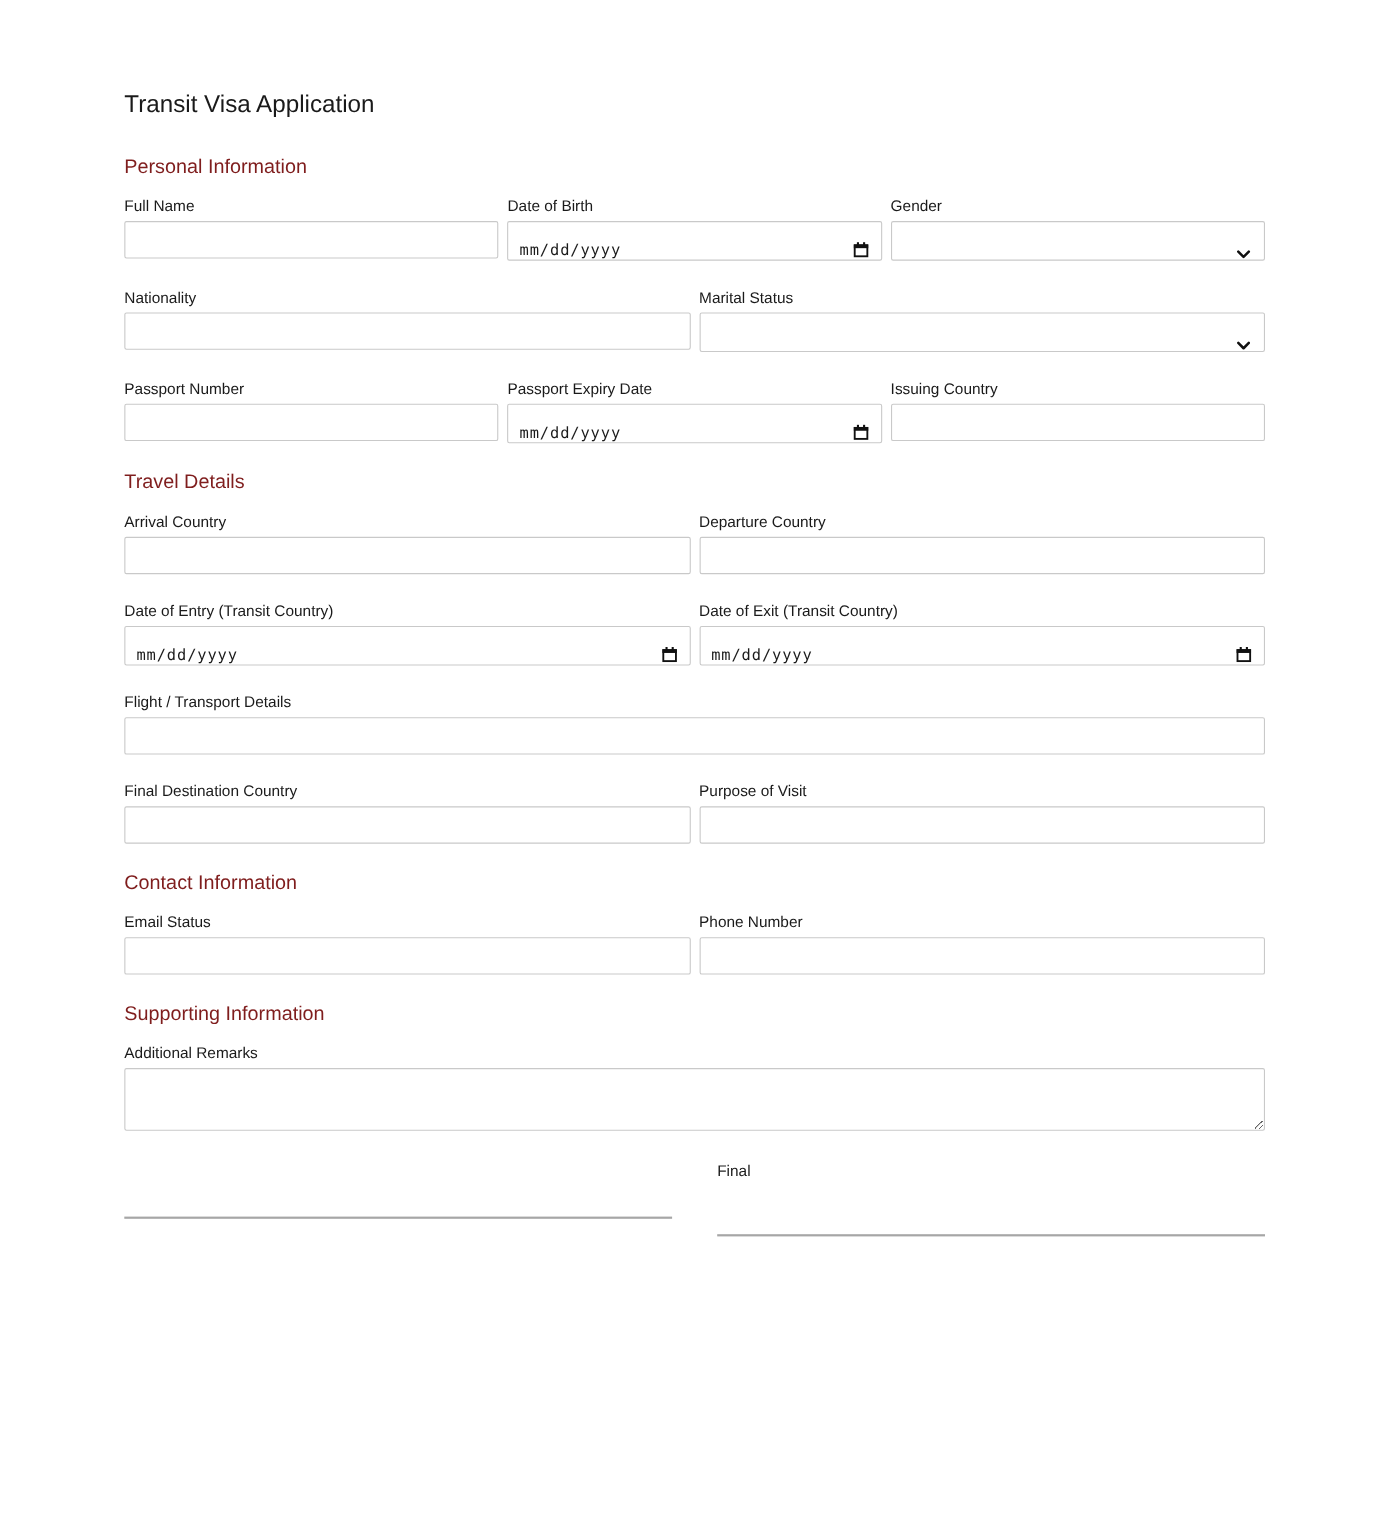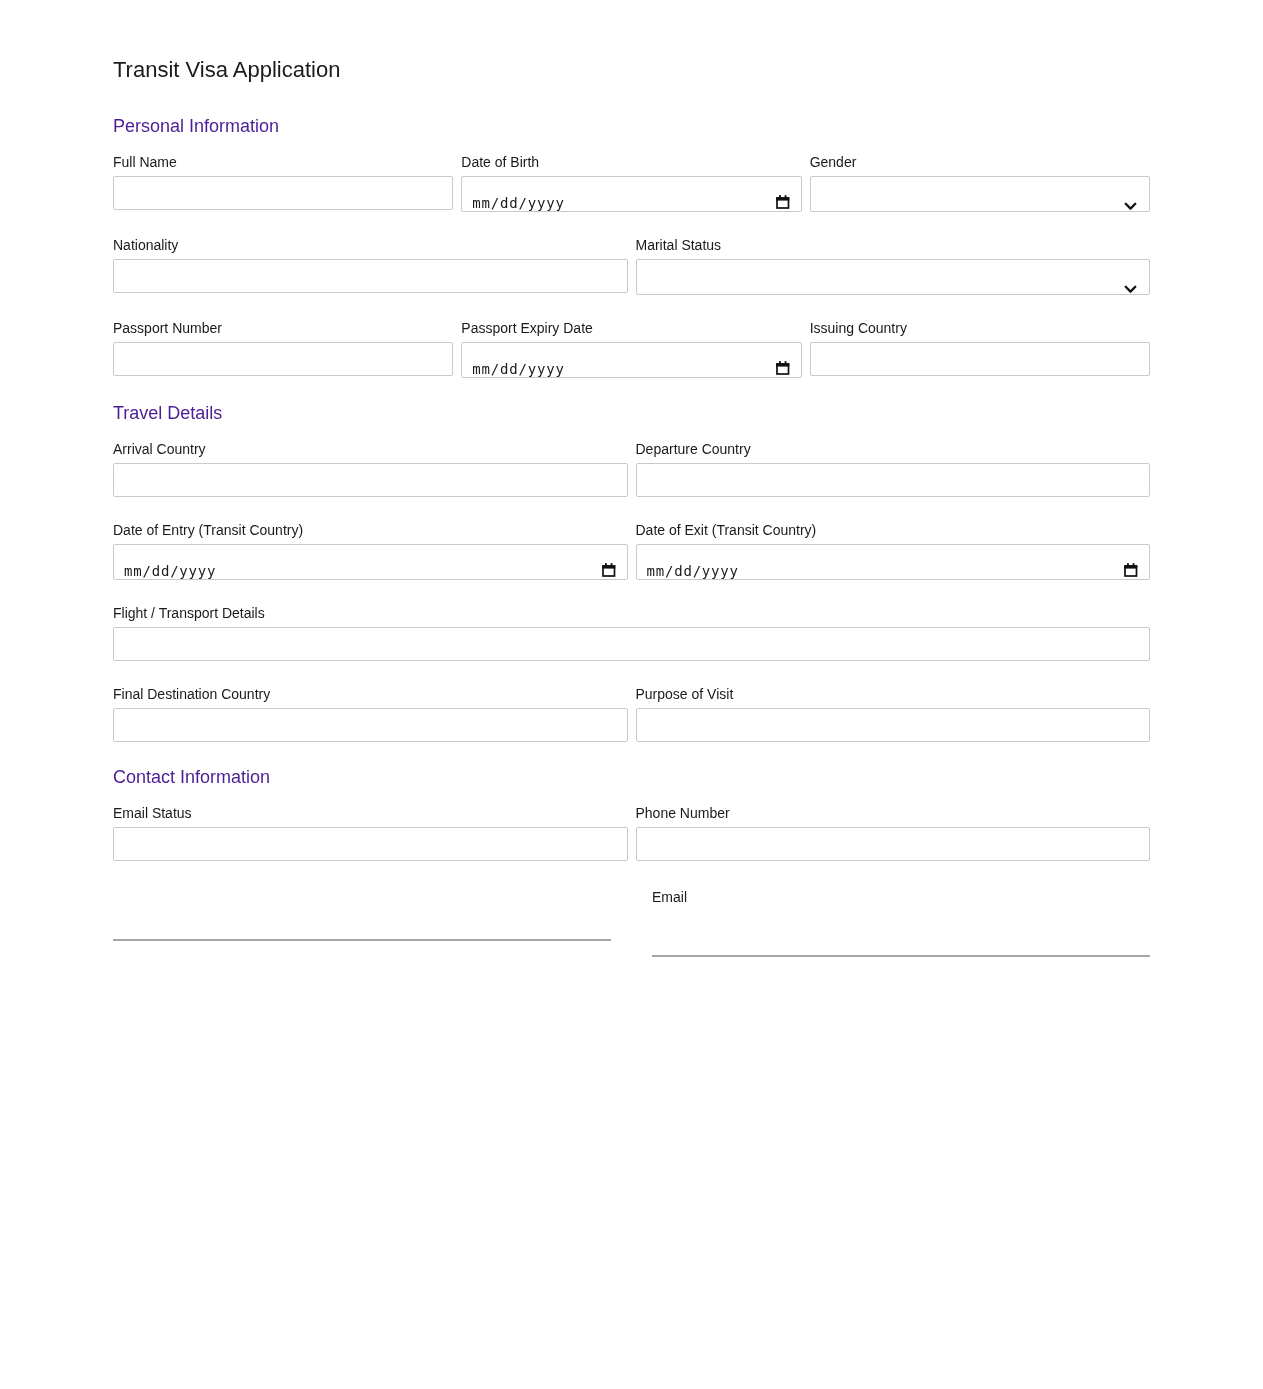--- a/index.html
+++ b/index.html
@@ -5,36 +5,36 @@
   * { box-sizing: border-box; }
   html, body { margin: 0; padding: 0; background: #ffffff; }
   body {
     font-family: "Liberation Sans", sans-serif;
     color: #1a1a1a;
     width: 1263px;
   }
   .container {
     width: 1037px;
     margin-left: 113px;
-    padding-top: 57px;
+    padding-top: 82px;
     padding-bottom: 93px;
   }
   h1 {
     font-size: 22px;
     font-weight: 400;
     line-height: 26px;
     margin: 0 0 33px 0;
     color: #1a1a1a;
   }
   h2 {
     font-size: 18px;
     font-weight: 400;
     line-height: 21px;
     margin: 0 0 17px 0;
-    color: #4c1d95;
+    color: #7f1d1d;
   }
   section + section { margin-top: 25px; }
   .row {
     display: grid;
     column-gap: 8px;
     margin-bottom: 25px;
   }
   .cols-3 { grid-template-columns: repeat(3, 1fr); }
   .cols-2 { grid-template-columns: repeat(2, 1fr); }
   .cols-1 { grid-template-columns: 1fr; }
@@ -266,24 +266,34 @@
         <label>Email Status</label>
         <input type="text" class="text-input" value="" style="">
       </div>
       <div class="field">
         <label>Phone Number</label>
         <input type="text" class="text-input" value="" style="">
       </div>
     </div>
   </section>
 
+  <section>
+    <h2>Supporting Information</h2>
+
+    <div class="row cols-1">
+      <div class="field">
+        <label>Additional Remarks</label>
+        <textarea class="remarks" style=""></textarea>
+      </div>
+    </div>
+  </section>
 
   <div class="sig-row">
     <div>
       <div class="sig-line"></div>
     </div>
     <div>
-      <div class="sig-label">Email</div>
+      <div class="sig-label">Final</div>
       <div class="sig-line"></div>
     </div>
   </div>
 
 </div>
 
 </body></html>

